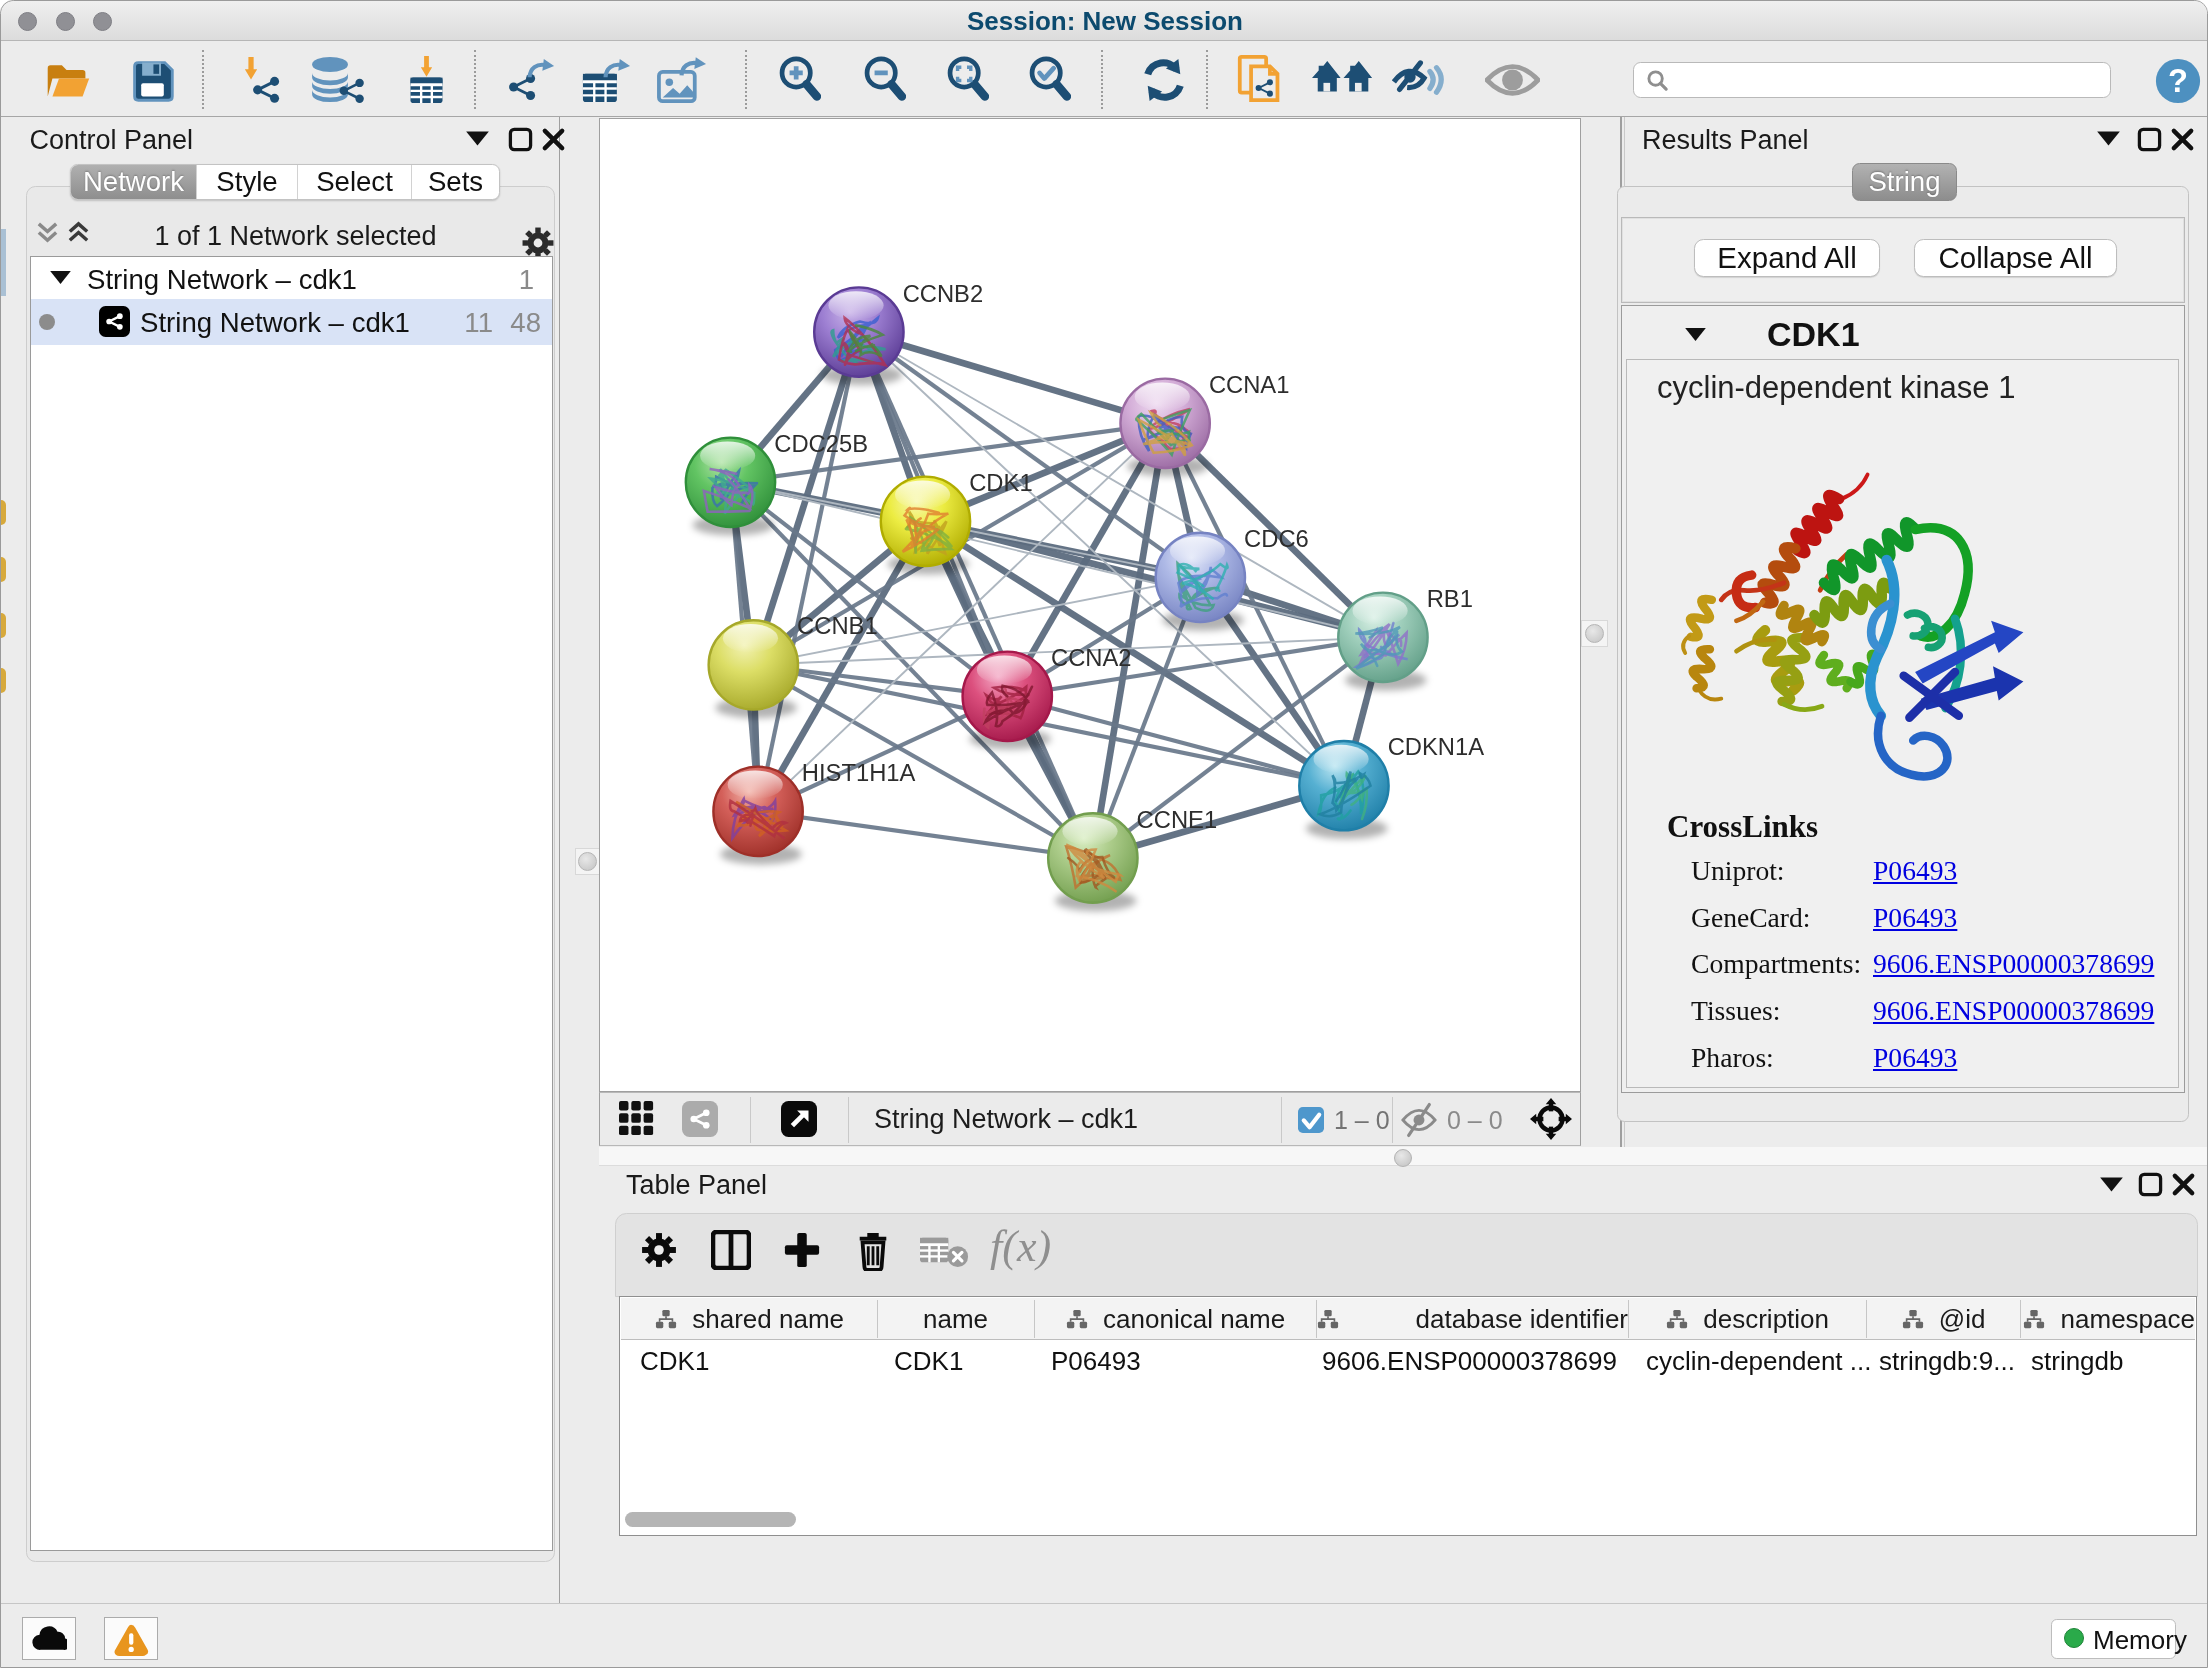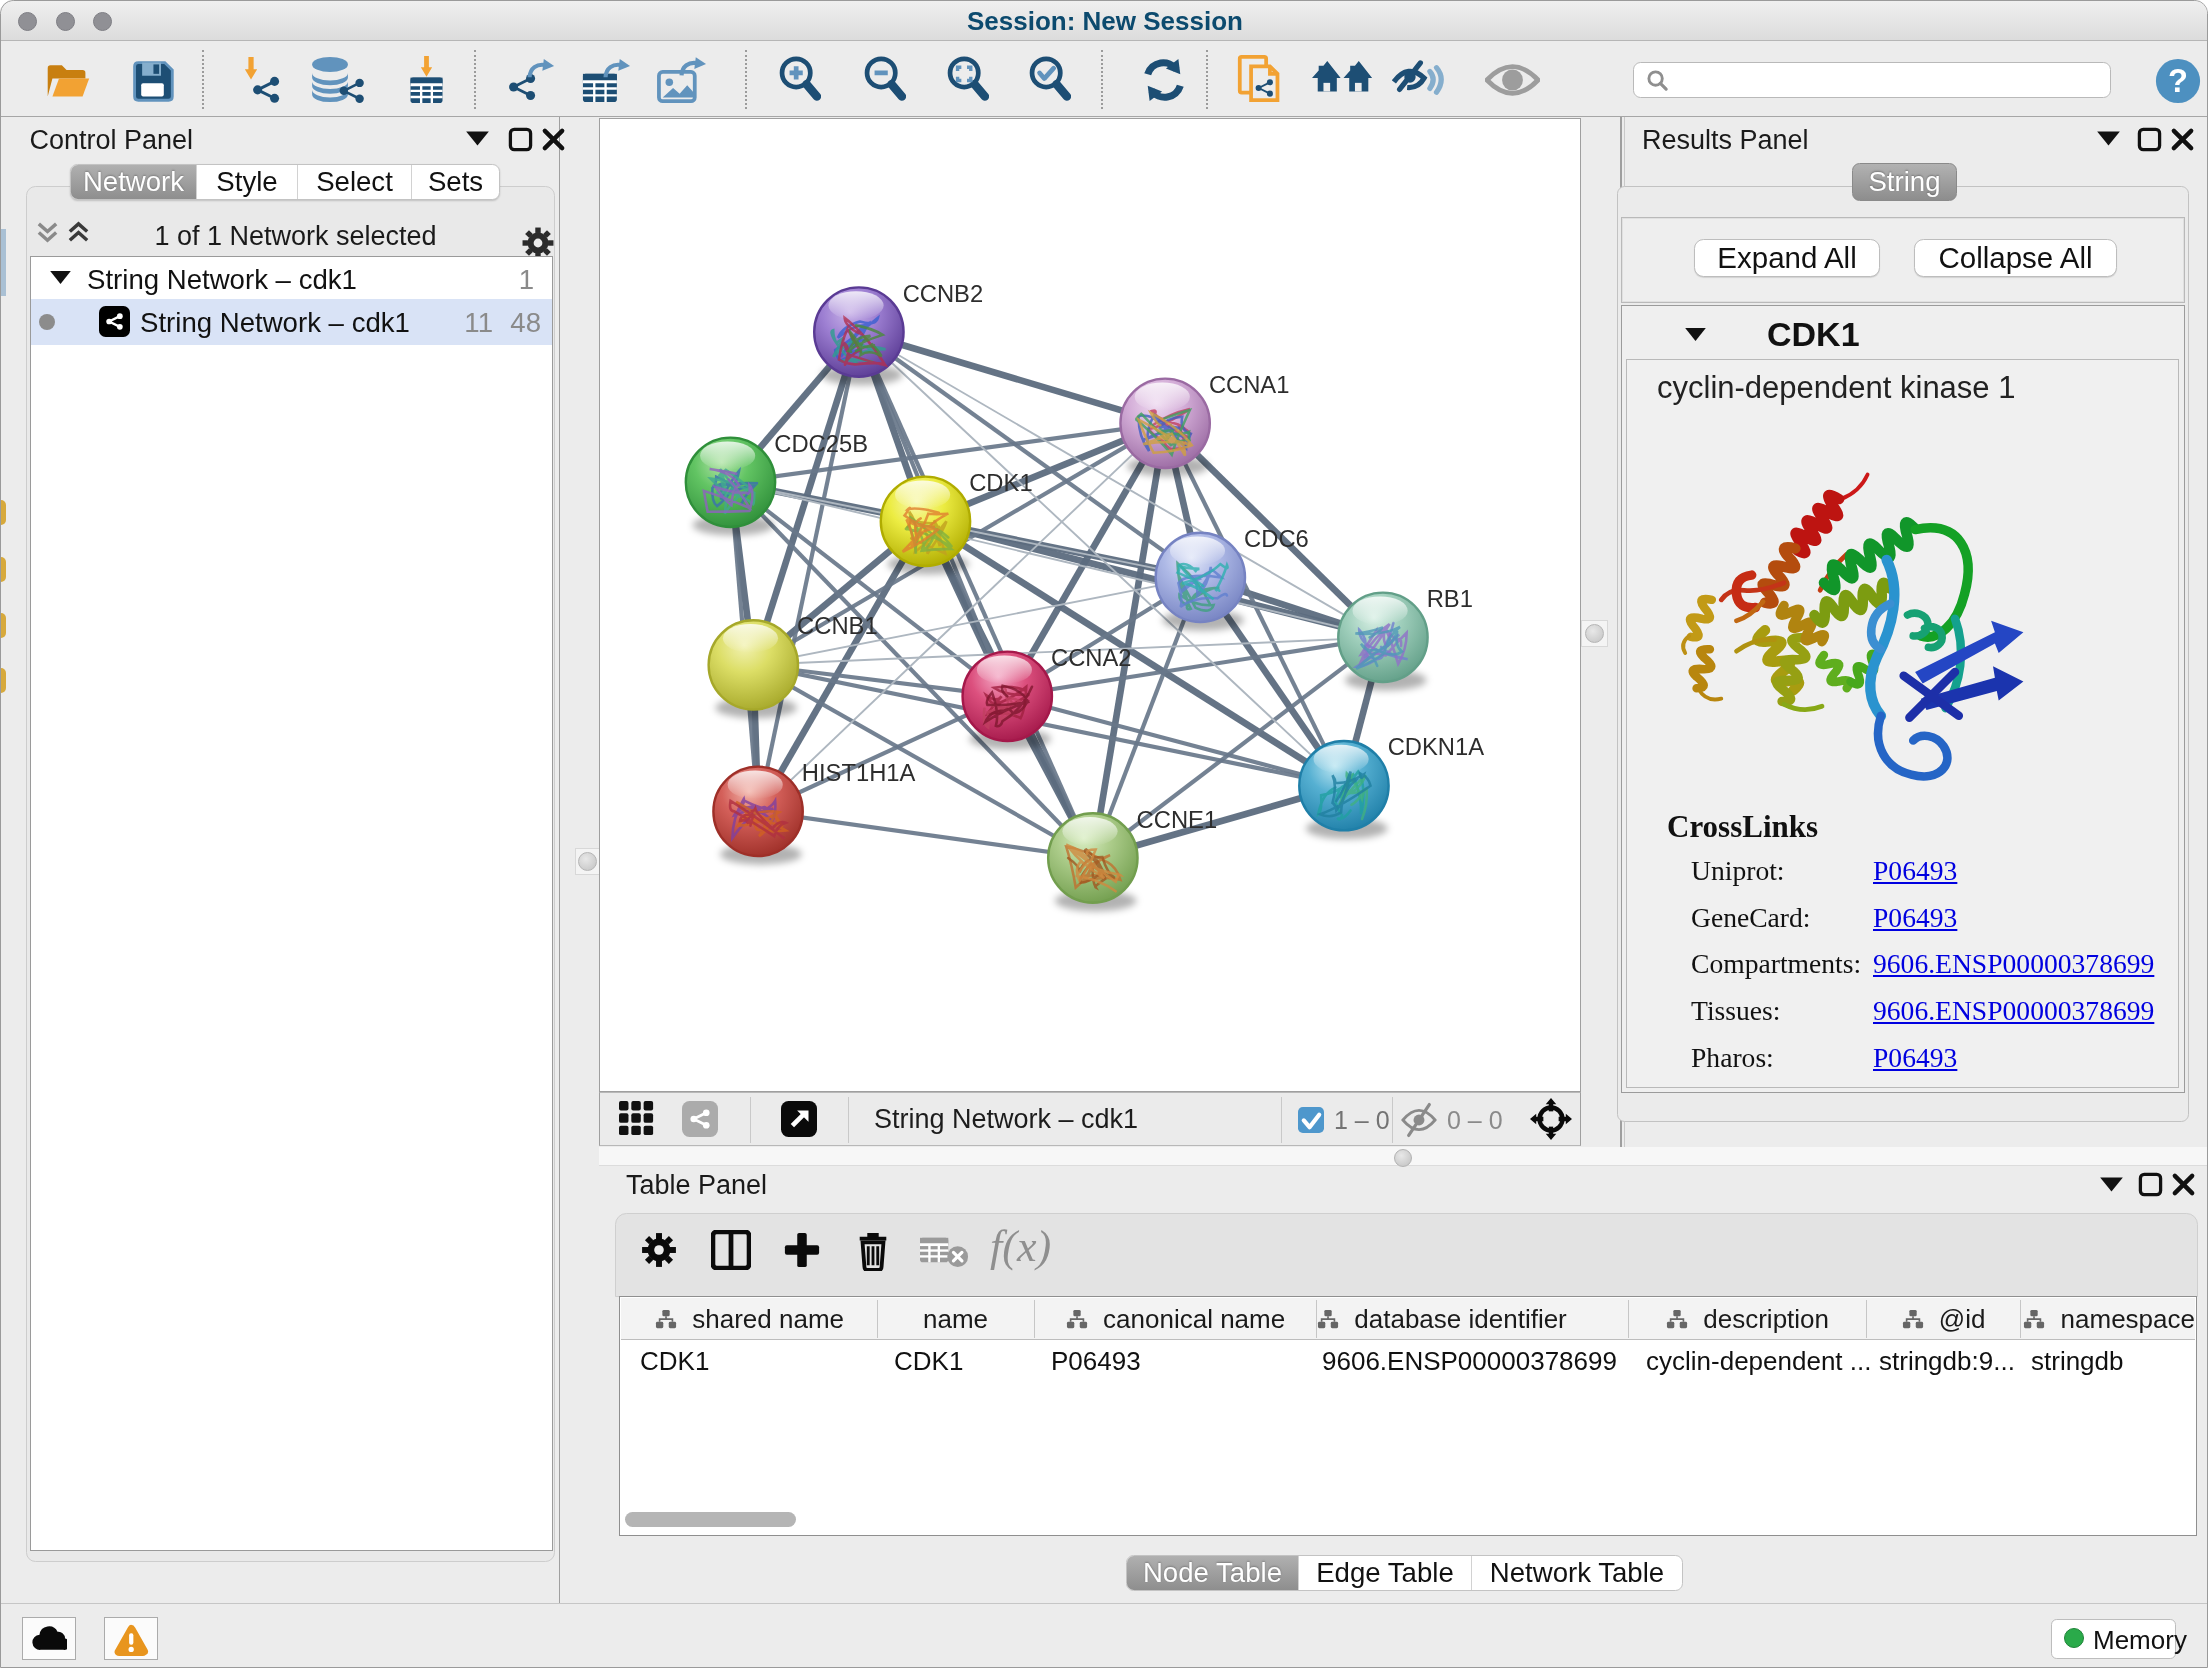--- a/index.html
+++ b/index.html
@@ -603,21 +603,21 @@
     <div class="abs" style="left:1033px;top:1299px;width:282px;height:38px;display:flex;align-items:center;justify-content:center;font-size:26px;color:#1a1a1a;overflow:hidden">
       <svg style="margin-right:13.3px;flex:none;" width="25" height="23" viewBox="0 0 26 24">
         <rect x="8.681818181818182" y="2" width="7.636363636363637" height="6.681818181818182" rx="1.5" fill="#666"></rect>
         <rect x="2" y="14.40909090909091" width="7.636363636363637" height="6.681818181818182" rx="1.5" fill="#666"></rect>
         <rect x="15.363636363636363" y="14.40909090909091" width="7.636363636363637" height="6.681818181818182" rx="1.5" fill="#666"></rect>
         <path d="M5.818181818181818 14.40909090909091 v-2.8636363636363638 h13.363636363636363 v2.8636363636363638 M12.5 11.545454545454547 v-2.8636363636363638" fill="none" stroke="#666" stroke-width="1.7181818181818183"></path>
       </svg>
       <span>canonical name</span>
     </div>
     <div class="abs" style="left:1315px;top:1299px;width:1px;height:38px;background:#c6c6c6"></div>
-    <div class="abs" style="left:1315px;top:1299px;width:312px;height:38px;display:flex;align-items:center;justify-content:flex-start;font-size:26px;color:#1a1a1a;overflow:hidden">
+    <div class="abs" style="left:1315px;top:1299px;width:312px;height:38px;display:flex;align-items:center;justify-content:space-between;font-size:26px;color:#1a1a1a;overflow:hidden">
       <svg style="margin-right:13.3px;flex:none;" width="25" height="23" viewBox="0 0 26 24">
         <rect x="8.681818181818182" y="2" width="7.636363636363637" height="6.681818181818182" rx="1.5" fill="#666"></rect>
         <rect x="2" y="14.40909090909091" width="7.636363636363637" height="6.681818181818182" rx="1.5" fill="#666"></rect>
         <rect x="15.363636363636363" y="14.40909090909091" width="7.636363636363637" height="6.681818181818182" rx="1.5" fill="#666"></rect>
         <path d="M5.818181818181818 14.40909090909091 v-2.8636363636363638 h13.363636363636363 v2.8636363636363638 M12.5 11.545454545454547 v-2.8636363636363638" fill="none" stroke="#666" stroke-width="1.7181818181818183"></path>
       </svg>
       <span>database identifier</span>
     </div>
     <div class="abs" style="left:1627px;top:1299px;width:1px;height:38px;background:#c6c6c6"></div>
     <div class="abs" style="left:1627px;top:1299px;width:238px;height:38px;display:flex;align-items:center;justify-content:center;font-size:26px;color:#1a1a1a;overflow:hidden">
@@ -651,25 +651,20 @@
       <span>namespace</span>
     </div>
     <div class="abs" style="left:639px;top:1345px;width:238px;overflow:hidden;white-space:nowrap;font-size:26px;color:#111">CDK1</div>
     <div class="abs" style="left:893px;top:1345px;width:133px;overflow:hidden;white-space:nowrap;font-size:26px;color:#111">CDK1</div>
     <div class="abs" style="left:1050px;top:1345px;width:257px;overflow:hidden;white-space:nowrap;font-size:26px;color:#111">P06493</div>
     <div class="abs" style="left:1321px;top:1345px;width:300px;overflow:hidden;white-space:nowrap;font-size:26px;color:#111">9606.ENSP00000378699</div>
     <div class="abs" style="left:1645px;top:1345px;width:224px;overflow:hidden;white-space:nowrap;font-size:26px;color:#111">cyclin-dependent ...</div>
     <div class="abs" style="left:1878px;top:1345px;width:139px;overflow:hidden;white-space:nowrap;font-size:26px;color:#111">stringdb:9...</div>
     <div class="abs" style="left:2030px;top:1345px;width:152px;overflow:hidden;white-space:nowrap;font-size:26px;color:#111">stringdb</div>
     <div class="abs" style="left:624px;top:1511px;width:171px;height:15px;border-radius:7.6px;background:#b5b5b5"></div>
-    <div class="seg" style="left:1125px;top:1554px;height:36px;box-shadow:none">
-      <div class="on" style="width:172px">Node Table</div>
-      <div style="width:173px">Edge Table</div>
-      <div style="width:210px">Network Table</div>
-    </div>
     <div class="abs" style="left:0;top:1602px;width:2208px;height:67px;background:#ececec;border-top:1.9px solid #c6c6c6"></div>
     <div class="abs" style="left:21px;top:1616px;width:54px;height:43px;background:#fbfbfb;border:1.9px solid #ababab"></div>
     <svg style="position:absolute;left:30px;top:1624px;" width="36" height="27" viewBox="0 0 38 28">
       <path d="M10 26 a8 8 0 0 1 -1 -16 a10 10 0 0 1 19 -3 a7 7 0 0 1 8 7 a6 6 0 0 1 -2 12 z" fill="#0a0a0a"></path>
     </svg>
     <div class="abs" style="left:103px;top:1616px;width:54px;height:43px;background:#fbfbfb;border:1.9px solid #ababab"></div>
     <svg style="position:absolute;left:112px;top:1621px;" width="36" height="34" viewBox="0 0 38 36">
       <path d="M19 3 q3 0 4.5 3 l13 23 q2 4 -2 6 q-1 1 -3 1 h-25 q-4 0 -5 -4 q0 -2 1 -3 l13 -23 q1.5 -3 3.5 -3 z" fill="#e8951e"></path>
       <rect x="17" y="12" width="4.5" height="12" rx="2" fill="#fff"></rect>
       <circle cx="19.2" cy="29" r="2.8" fill="#fff"></circle>

